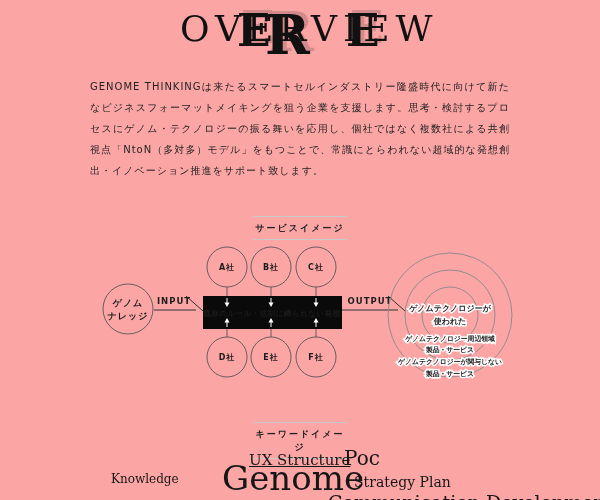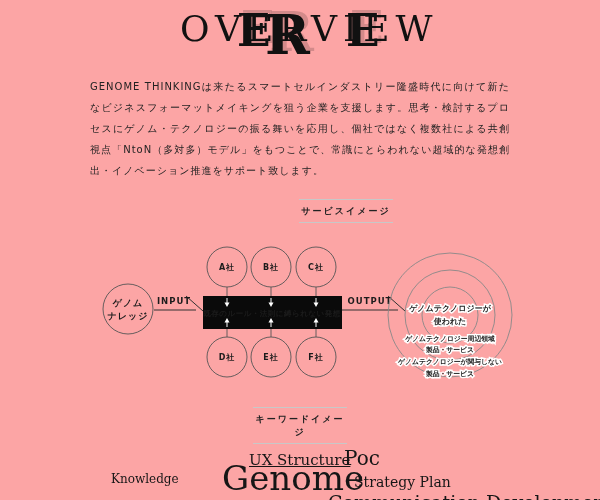--- a/index.html
+++ b/index.html
@@ -32,22 +32,22 @@
     text-align:justify; font-weight:500; color:#222;
   }
 
   
   .section-label {
     position:absolute; left:50%; transform:translateX(-50%); width:94px;
     border-top:1px solid #c8c8c8; border-bottom:1px solid #c8c8c8;
     padding:5px 0 4px; text-align:center;
     font-size:9px; letter-spacing:2px; line-height:13px; font-weight:600; color:#222;
   }
-  #label-service { top:199px;margin-left:46px; }
-  #label-keyword { top:407px; }
+  #label-service { top:216px; }
+  #label-keyword { top:422px; }
 
   
   .diagram-svg { position:absolute; left:0; top:240px; width:600px; height:150px; }
   .diagram-svg text {
     font-family:"DejaVu Sans","Liberation Sans",sans-serif;
     fill:#1c1c1c; text-anchor:middle; font-weight:600;
   }
   .halo { stroke:#ffffff; stroke-width:3px; paint-order:stroke; }
   .lat  { font-family:"DejaVu Serif","Liberation Serif",serif; font-weight:bold; }
 

